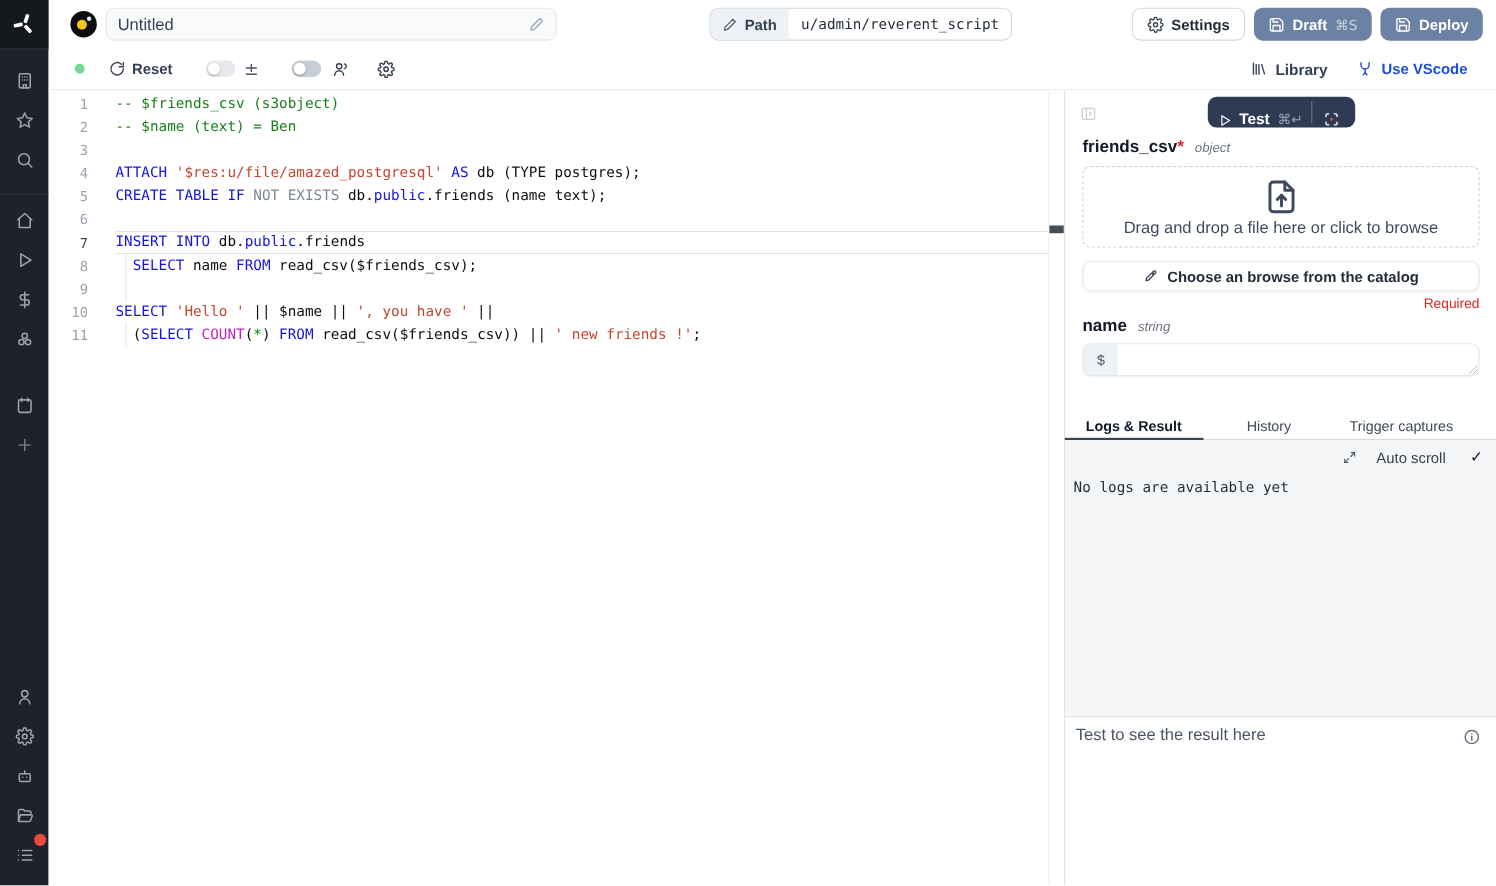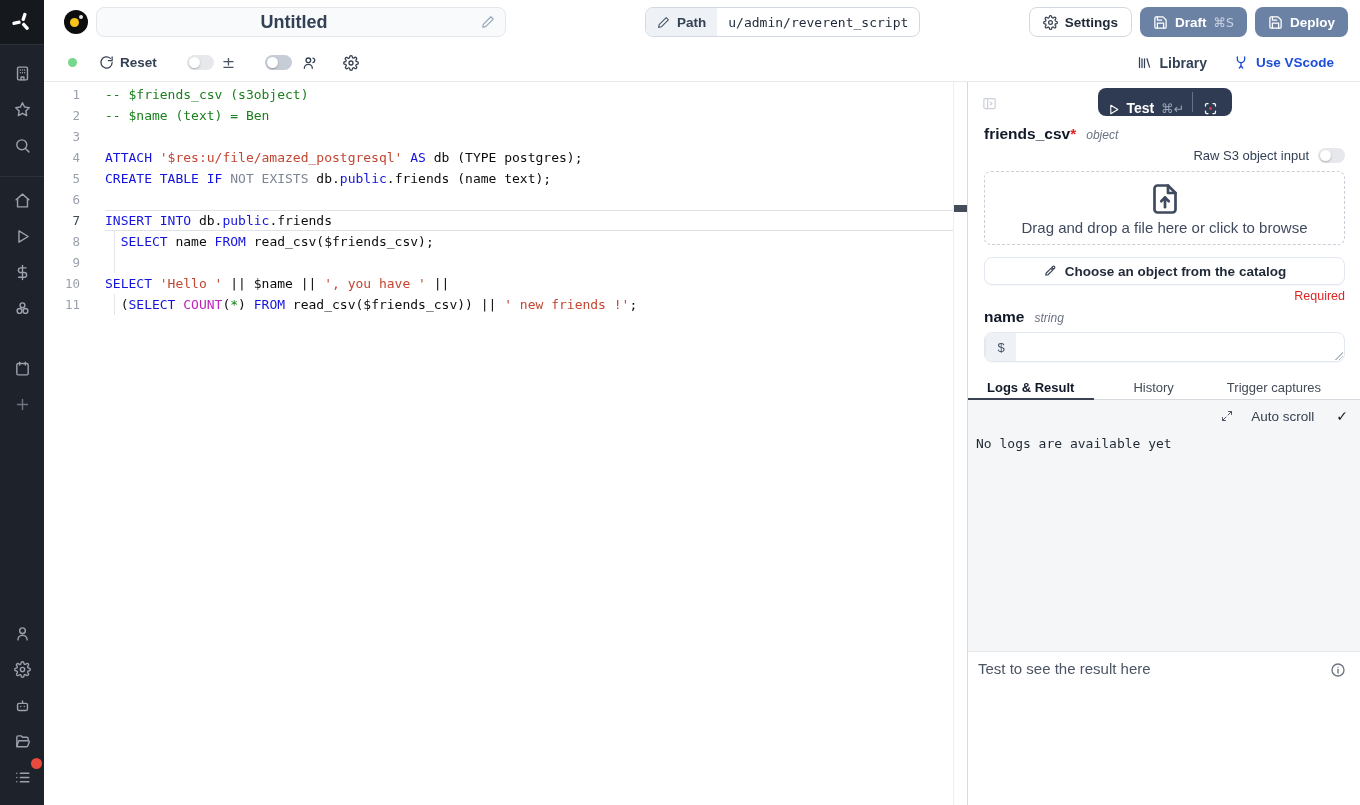--- a/index.html
+++ b/index.html
@@ -23,21 +23,21 @@
   
   .main { flex:1; display:flex; flex-direction:column; min-width:0; }
 
   
   .hdr { height:44px; display:flex; align-items:center; padding:0 12px 0 20px; flex:none; }
   .avatar { width:24px; height:24px; border-radius:50%; background:#0c0d0f; position:relative; flex:none; }
   .avatar .y { position:absolute; left:6px; top:8px; width:9px; height:9px; border-radius:50%; background:#f5c518; }
   .avatar .w { position:absolute; left:15px; top:5px; width:4px; height:4px; border-radius:50%; background:#e8e8e8; }
   .title-input { margin-left:8px; width:410px; height:30px; border:1px solid #e3e7ec; background:#f8fafc;
     border-radius:8px; display:flex; align-items:center; padding:0 10px; }
-  .title-input span { font-size:18px; font-weight:700; color:#334155; flex:1;text-align:center; }
+  .title-input span { font-size:15px; font-weight:400; color:#334155; flex:1; }
   .path-group { margin-left:139px; height:30px; display:flex; align-items:stretch; border:1px solid #d3d9e1;
     border-radius:8px; overflow:hidden; background:#fff; }
   .path-left { background:#eef1f5; display:flex; align-items:center; gap:7px; padding:0 11px;
     font-size:13.5px; font-weight:600; color:#334155; }
   .path-right { display:flex; align-items:center; padding:0 11px; font-family:"DejaVu Sans Mono",monospace;
     font-size:13px; color:#1f2937; }
   .hdr-right { margin-left:auto; display:flex; align-items:center; gap:8px; }
   .btn-light { height:30px; display:flex; align-items:center; gap:7px; padding:0 13px; border:1px solid #d3d9e1;
     border-radius:8px; background:#fff; font-size:13.5px; font-weight:600; color:#1f2937; cursor:pointer; }
   .btn-slate { height:30px; display:flex; align-items:center; gap:7px; padding:0 13px; border:none;
@@ -411,41 +411,37 @@
                 <circle cx="12" cy="12" r="2.1" fill="#ef4444" stroke="none"></circle>
               </svg>
           </div>
 
           <div class="field-head">
             <span class="fname">friends_csv</span>
               <span class="freq">*</span>
             <span class="ftype">object</span>
           </div>
 
-          <div class="raw-row">
-            <span class="lbl">Raw S3 object input</span>
-            <span class="toggle"></span>
-          </div>
 
           <div class="dropzone">
             <svg class="ic" width="36" height="36" viewBox="0 0 24 24" style="color:#3f4a5f;stroke-width:1.8">
                 <path d="M14 3H7a2 2 0 0 0-2 2v14a2 2 0 0 0 2 2h10a2 2 0 0 0 2-2V8z"></path>
                 <path d="M14 3v5h5"></path>
                 <path d="M12 17.5V11"></path>
                 <path d="M9.5 13.5L12 11l2.5 2.5"></path>
               </svg>
             <span class="dz-text">Drag and drop a file here or click to browse</span>
           </div>
 
           <button class="catalog-btn">
             <svg class="ic" width="14" height="14" viewBox="0 0 24 24" style="color:#374151">
                 <path d="M19.6 4.4a2.1 2.1 0 0 0-3 0l-1.6 1.6 3 3 1.6-1.6a2.1 2.1 0 0 0 0-3z"></path>
                 <path d="M13.6 7.4l3 3-8 8-3.8.8.8-3.8z"></path>
               </svg>
-            <span>Choose an object from the catalog</span>
+            <span>Choose an browse from the catalog</span>
           </button>
           <div class="required-txt">Required</div>
 
           <div class="field-head name-head">
             <span class="fname">name</span>
             <span class="ftype">string</span>
           </div>
           <div class="text-input">
             <span class="dollar-chip">$</span>
             <span class="resize-notch"></span>

